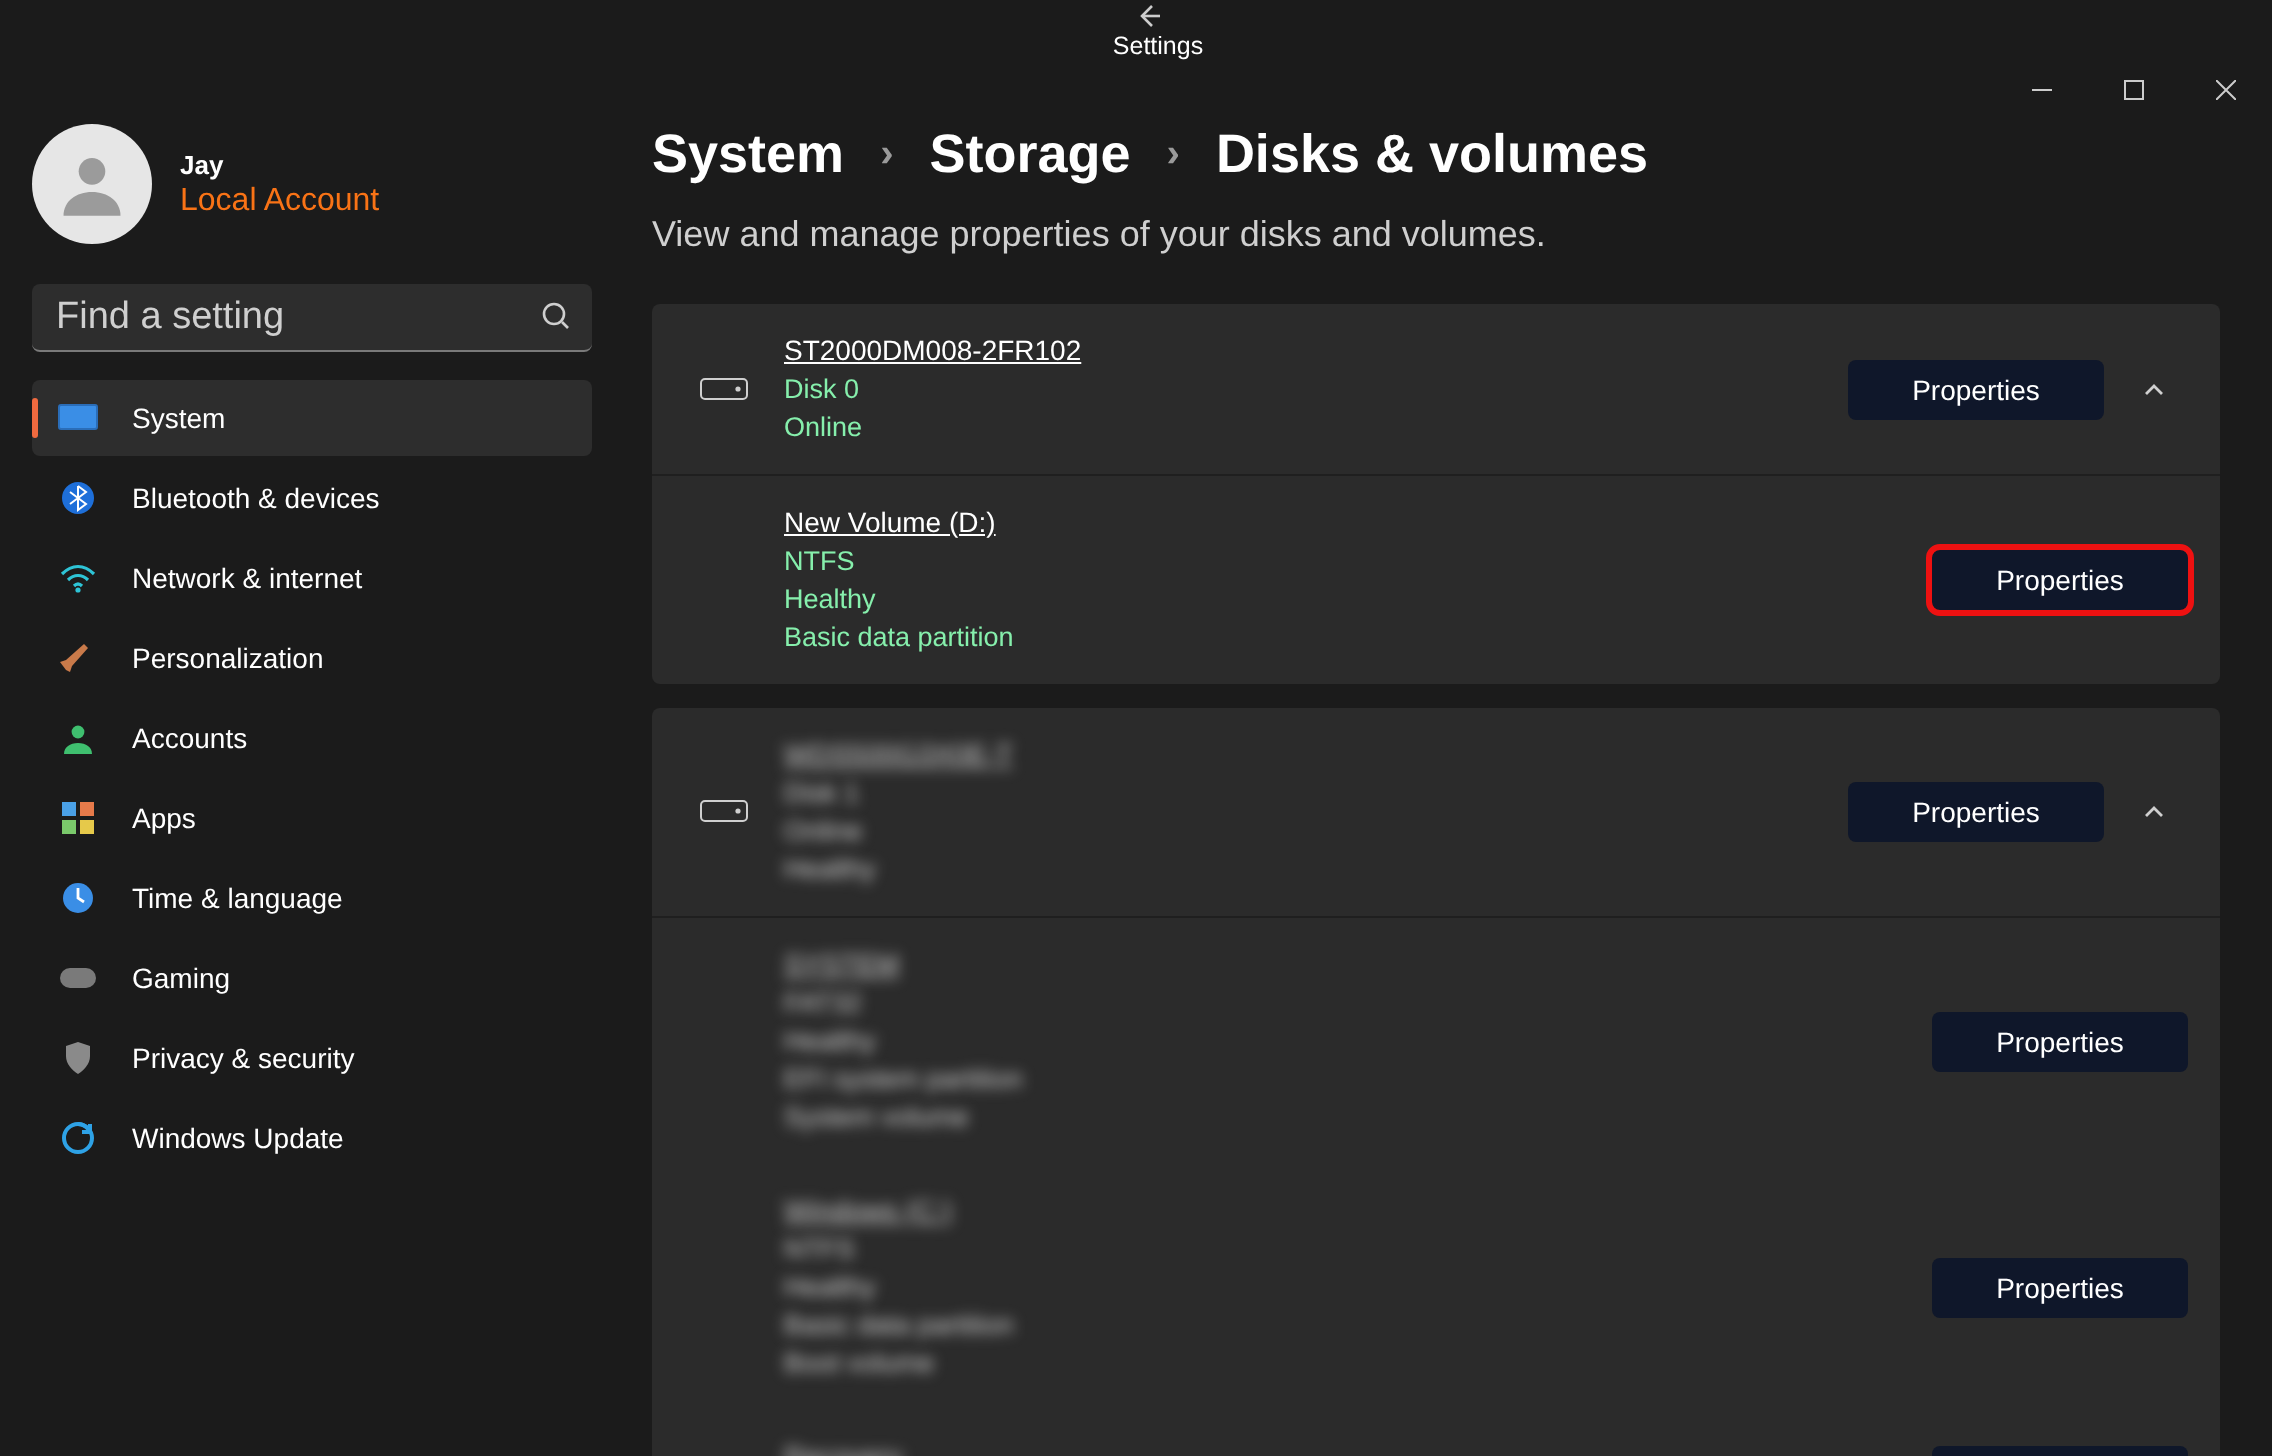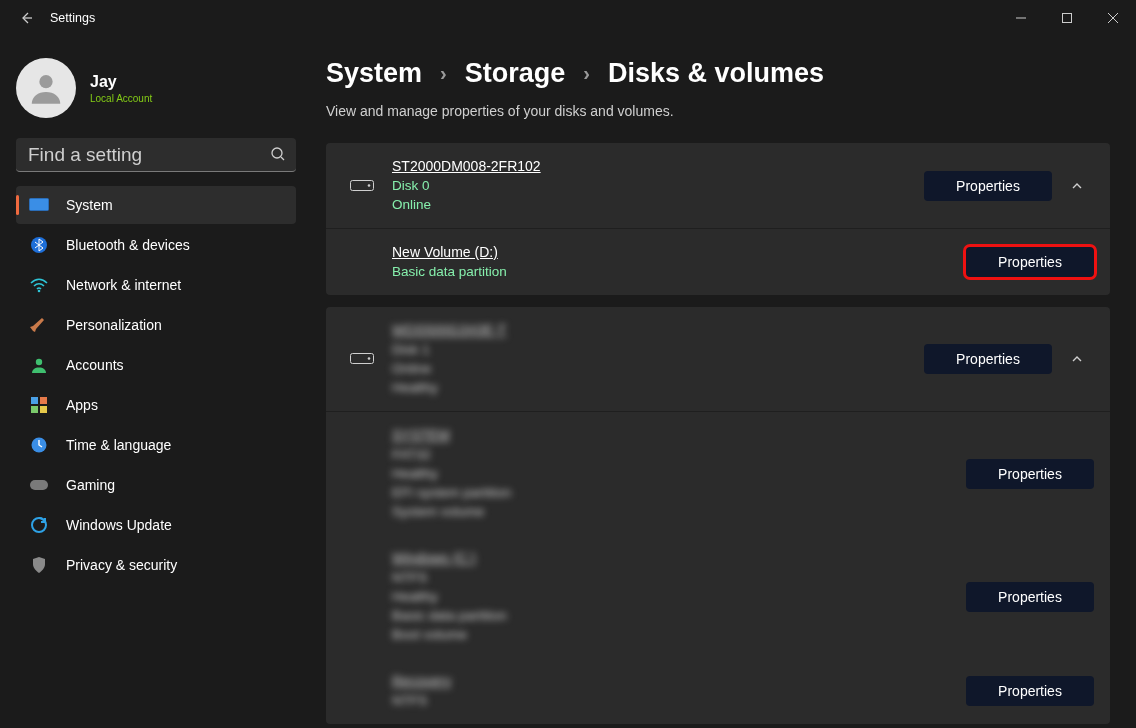--- a/index.html
+++ b/index.html
@@ -1,44 +1,44 @@
 <!DOCTYPE html>
 <html><head>
 <meta charset="utf-8">
 <style>
   * { margin: 0; padding: 0; box-sizing: border-box; font-family: "Segoe UI", sans-serif; }
   body { background: #0f0f0f; color: #fff; width: 1136px; height: 728px; overflow: hidden; }
   .app { display: flex; flex-direction: column; width: 1136px; height: 728px; background: #1b1b1b; }
-  .titlebar { height: 40px; display: flex; align-items: center; padding-left: 12px; }
+  .titlebar { height: 40px; display: flex; align-items: center; padding-left: 12px; flex-direction: column; }
   .titlebar .back { width: 28px; height: 28px; display:flex;align-items:center;justify-content:center; color:#ccc; }
   .titlebar .title { margin-left: 10px; font-size: 12.5px; color:#fff; }
   .titlebar .winctl { margin-left:auto; display:flex; }
   .titlebar .winbtn { width:46px; height:30px; display:flex;align-items:center;justify-content:center;color:#ccc; }
   .content { flex:1; display:flex; }
   .sidebar { width:312px; padding:8px 16px 16px 16px; }
   .profile { display:flex; align-items:center; padding:14px 0 20px 0; }
   .avatar { width:60px; height:60px; border-radius:50%; background:#e6e6e6; display:flex; align-items:center;justify-content:center; }
   .avatar svg { width:38px; height:38px; }
   .profile-txt { margin-left:14px; }
-  .profile-txt .name { font-size:16px; font-weight:600; }
-  .profile-txt .acct { font-size:10px; color:#84cc16; margin-top:2px; }
+  .profile-txt .name { font-size:13px; font-weight:600; }
+  .profile-txt .acct { font-size:16px; color:#f97316; margin-top:2px; }
   .search { position:relative; margin-bottom:14px; }
   .search input { width:100%; height:34px; background:#2d2d2d; border:none; border-bottom:1px solid #7a7a7a; border-radius:4px; color:#fff; padding:0 36px 0 12px; font-size:19px; }
   .search input::placeholder{color:#cfcfcf;}
   .search .icon { position:absolute; right:10px; top:8px; color:#cfcfcf; }
   .nav { display:flex; flex-direction:column; gap:2px; }
   .nav-item { display:flex; align-items:center; height:38px; padding:0 10px 0 12px; border-radius:4px; font-size:14px; color:#fff; }
   .nav-item .nicon { width:22px; height:22px; margin-right:16px; display:flex;align-items:center;justify-content:center; }
   .nav-item.active { background:#2d2d2d; position:relative; }
   .nav-item.active::before { content:""; position:absolute; left:0; top:9px; bottom:9px; width:3px; background:#f06a3f; border-radius:2px; }
   .main { flex:1; padding:22px 26px 0 14px; overflow-y:auto; }
   .breadcrumb { display:flex; align-items:center; gap:18px; font-size:27px; font-weight:600; margin-bottom:14px; }
   .breadcrumb .crumb { color:#fff; }
   .breadcrumb .chev { color:#9a9a9a; font-size:20px; }
-  .subtitle { font-size:14px; color:#cfcfcf; margin-bottom:24px; }
+  .subtitle { font-size:18px; color:#cfcfcf; margin-bottom:24px; }
   .card { background:#2b2b2b; border-radius:4px; margin-bottom:4px; }
   .disk-row { display:flex; align-items:center; padding:14px 16px 14px 16px; min-height:78px; border-bottom:1px solid #1f1f1f; }
   .disk-row:last-child{border-bottom:none;}
   .disk-row .dicon { width:40px; display:flex; align-items:center; justify-content:center; margin-right:10px; }
   .disk-info { flex:1; font-size:14px; line-height:19px; }
   .disk-info .primary { color:#fff;text-decoration:underline; }
   .disk-info .secondary { color:#86efac; font-size:13.5px; }
   .disk-info .blurred { filter: blur(3.5px); color:#d0d0d0; }
   .disk-actions { display:flex; align-items:center; gap:8px; }
   .prop-btn { background:#0f172a; border:none; color:#fff; font-size:14px; padding:7px 22px; border-radius:4px; min-width:128px; text-align:center; }
@@ -167,35 +167,35 @@
         <div class="nav-item">
             <span class="nicon">
               <svg width="20" height="14">
                 <rect x="1" y="2" width="18" height="10" rx="5" fill="#7a7a7a"></rect>
               </svg>
             </span>
             <span>Gaming</span>
           </div>
         <div class="nav-item">
             <span class="nicon">
+              <svg width="16" height="18">
+                <path d="M8 1l6 2v5c0 4-3 7-6 9-3-2-6-5-6-9V3z" fill="#8a8a8a"></path>
+              </svg>
+            </span>
+            <span>Privacy &amp; security</span>
+          </div>
+        <div class="nav-item">
+            <span class="nicon">
               <svg width="18" height="18">
                 <circle cx="9" cy="9" r="7" fill="none" stroke="#2ea2e6" stroke-width="2"></circle>
                 <path d="M9 2a7 7 0 0 1 6 4" stroke="#2ea2e6" stroke-width="2" fill="none"></path>
                 <path d="M15 2v4h-4" stroke="#2ea2e6" stroke-width="2" fill="none"></path>
               </svg>
             </span>
             <span>Windows Update</span>
-          </div>
-        <div class="nav-item">
-            <span class="nicon">
-              <svg width="16" height="18">
-                <path d="M8 1l6 2v5c0 4-3 7-6 9-3-2-6-5-6-9V3z" fill="#8a8a8a"></path>
-              </svg>
-            </span>
-            <span>Privacy &amp; security</span>
           </div>
       </div>
     </div>
 
     <div class="main">
       <div class="breadcrumb">
         <span class="crumb">System</span>
         <span class="chev">›</span>
         <span class="crumb">Storage</span>
         <span class="chev">›</span>
@@ -221,20 +221,22 @@
             <div class="chev-btn">
                 <svg width="14" height="14">
                   <path d="M3 9l4-4 4 4" stroke="#cfcfcf" stroke-width="1.4" fill="none"></path>
                 </svg>
               </div>
           </div>
         </div>
         <div class="vol-row">
           <div class="disk-info">
             <div class="primary">New Volume (D:)</div>
+            <div class="secondary">NTFS</div>
+            <div class="secondary">Healthy</div>
             <div class="secondary">Basic data partition</div>
           </div>
           <div class="disk-actions">
             <button class="prop-btn highlight">Properties</button>
           </div>
         </div>
       </div>
 
       <div class="spacer"></div>
 

